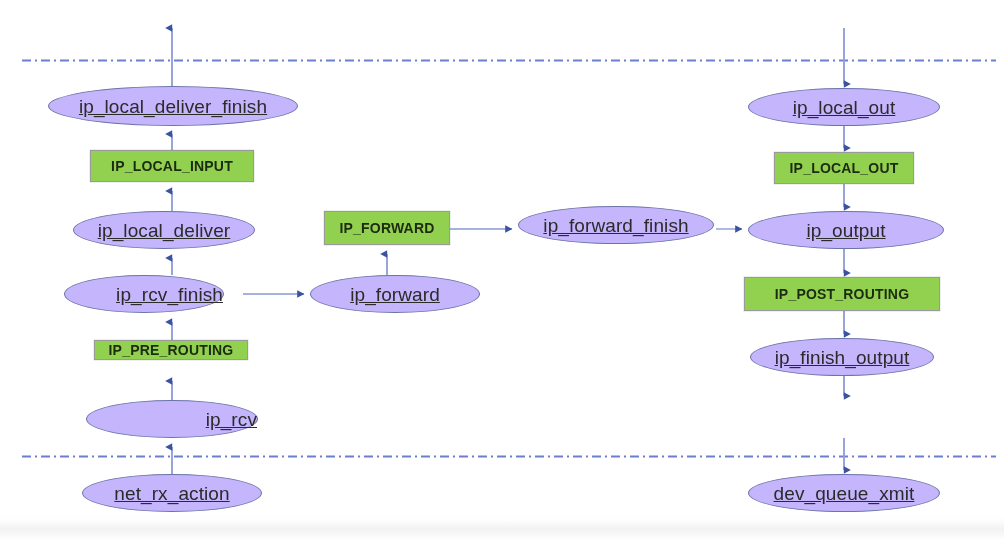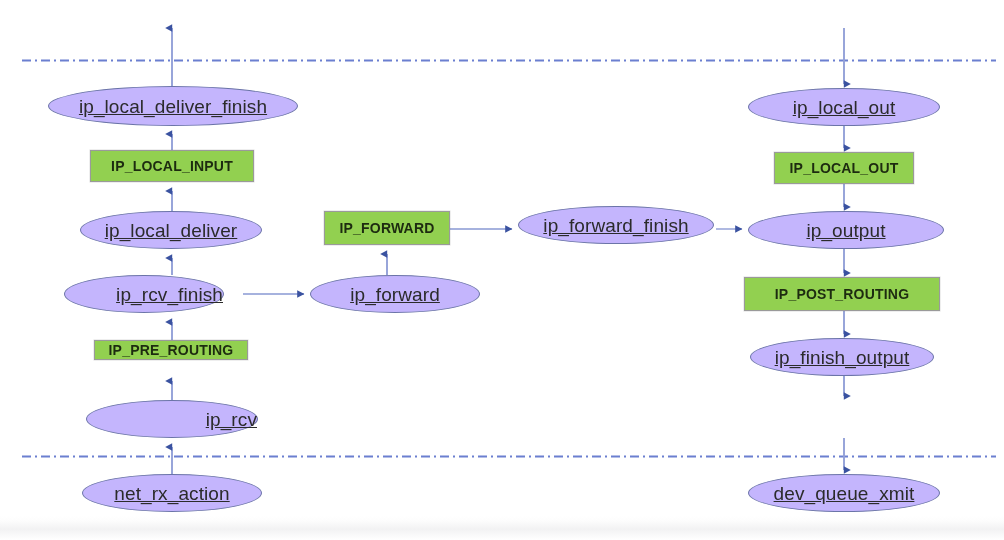--- a/index.html
+++ b/index.html
@@ -113,21 +113,21 @@
   </svg>
 
   <div class="node ellipse" style="left:48px; top:86px; width:250px; height:40px;">
     <span class="label">ip_local_deliver_finish</span>
   </div>
 
   <div class="node hookbox" style="left:90px; top:150px; width:164px; height:32px;">
     <span class="label">IP_LOCAL_INPUT</span>
   </div>
 
-  <div class="node ellipse" style="left:80px; top:211px; width:182px; height:38px;">
+  <div class="node ellipse" style="left:73px; top:211px; width:182px; height:38px;">
     <span class="label">ip_local_deliver</span>
   </div>
 
   <div class="node ellipse" style="left:64px; top:275px; width:160px; height:38px;justify-content:flex-end;">
     <span class="label">ip_rcv_finish</span>
   </div>
 
   <div class="node hookbox" style="left:94px; top:340px; width:154px; height:20px;">
     <span class="label">IP_PRE_ROUTING</span>
   </div>

